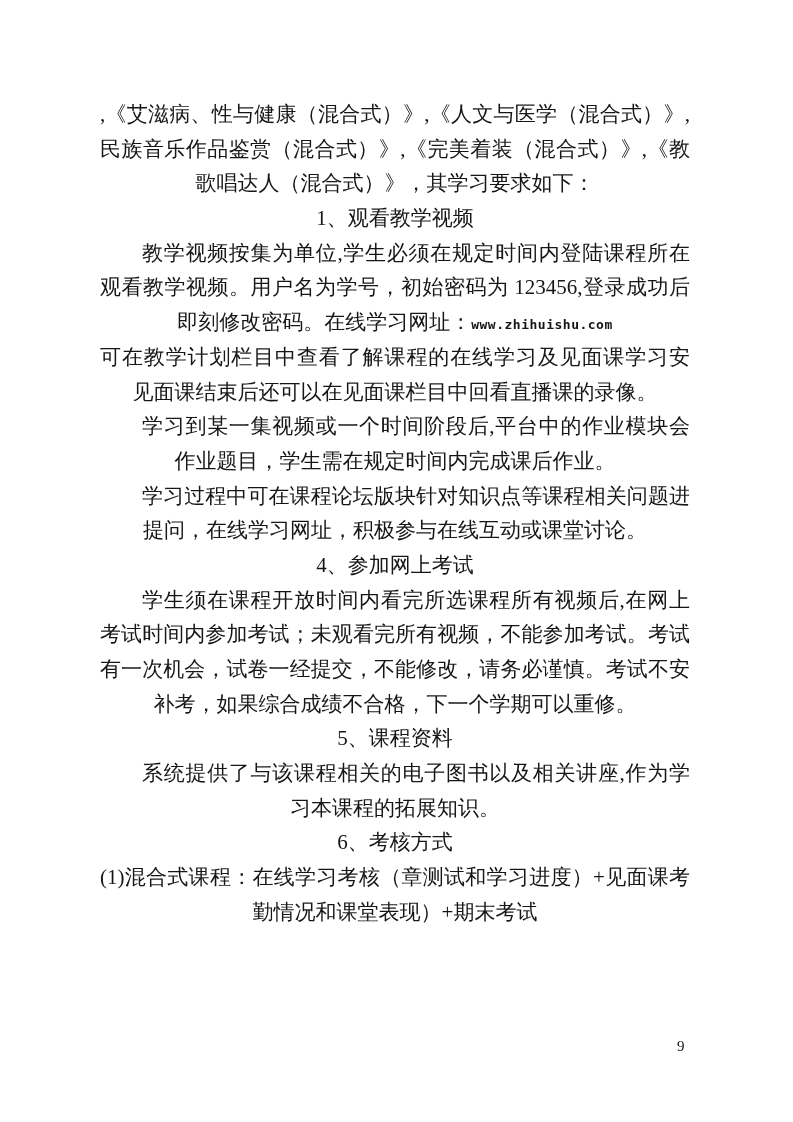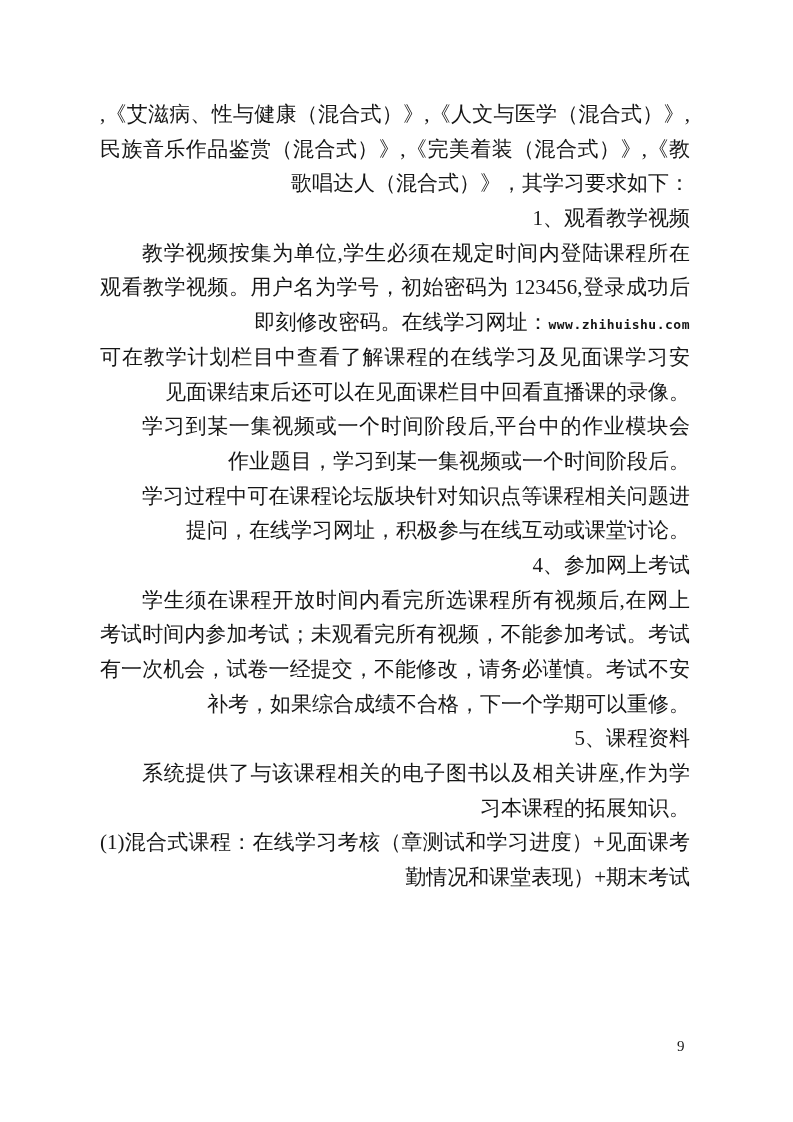--- a/index.html
+++ b/index.html
@@ -24,21 +24,21 @@
     position: absolute;
     left: 100px;
     top: 97px;
     width: 590px;
     font-size: 21px;
     line-height: 34.7px;
   }
   .line {
     height: 34.7px;
     white-space: nowrap;
-    text-align: right;
+    text-align: center;
   }
   .line.fill {
     
     text-align: justify;
     text-align-last: justify;
     white-space: normal;
     overflow: hidden;
   }
   .line.indent {
     text-indent: 42px;
@@ -67,28 +67,29 @@
     <div class="line">歌唱达人（混合式）》，其学习要求如下：</div>
     <div class="line">1、观看教学视频</div>
     <div class="line fill indent">教学视频按集为单位,学生必须在规定时间内登陆课程所在网站</div>
     <div class="line fill">观看教学视频。用户名为学号，初始密码为 123456,登录成功后请</div>
     <div class="line">
       <span>即刻修改密码。在线学习网址：</span><span class="url">www.zhihuishu.com</span>
     </div>
     <div class="line fill">可在教学计划栏目中查看了解课程的在线学习及见面课学习安排,</div>
     <div class="line">见面课结束后还可以在见面课栏目中回看直播课的录像。</div>
     <div class="line fill indent">学习到某一集视频或一个时间阶段后,平台中的作业模块会显示</div>
-    <div class="line">作业题目，学习到某一集视频或一个时间阶段后。</div>
+    <div class="line">作业题目，学生需在规定时间内完成课后作业。</div>
     <div class="line fill indent">学习过程中可在课程论坛版块针对知识点等课程相关问题进行</div>
     <div class="line">提问，在线学习网址，积极参与在线互动或课堂讨论。</div>
     <div class="line">4、参加网上考试</div>
     <div class="line fill indent">学生须在课程开放时间内看完所选课程所有视频后,在网上在线</div>
     <div class="line fill">考试时间内参加考试；未观看完所有视频，不能参加考试。考试只</div>
     <div class="line fill">有一次机会，试卷一经提交，不能修改，请务必谨慎。考试不安排</div>
     <div class="line">补考，如果综合成绩不合格，下一个学期可以重修。</div>
     <div class="line">5、课程资料</div>
     <div class="line fill indent">系统提供了与该课程相关的电子图书以及相关讲座,作为学生学</div>
     <div class="line">习本课程的拓展知识。</div>
+    <div class="line">6、考核方式</div>
     <div class="line fill">(1)混合式课程：在线学习考核（章测试和学习进度）+见面课考核（出</div>
     <div class="line">勤情况和课堂表现）+期末考试</div>
   </div>
   <div class="page-number">9</div>
 </div>
 
 </body></html>

